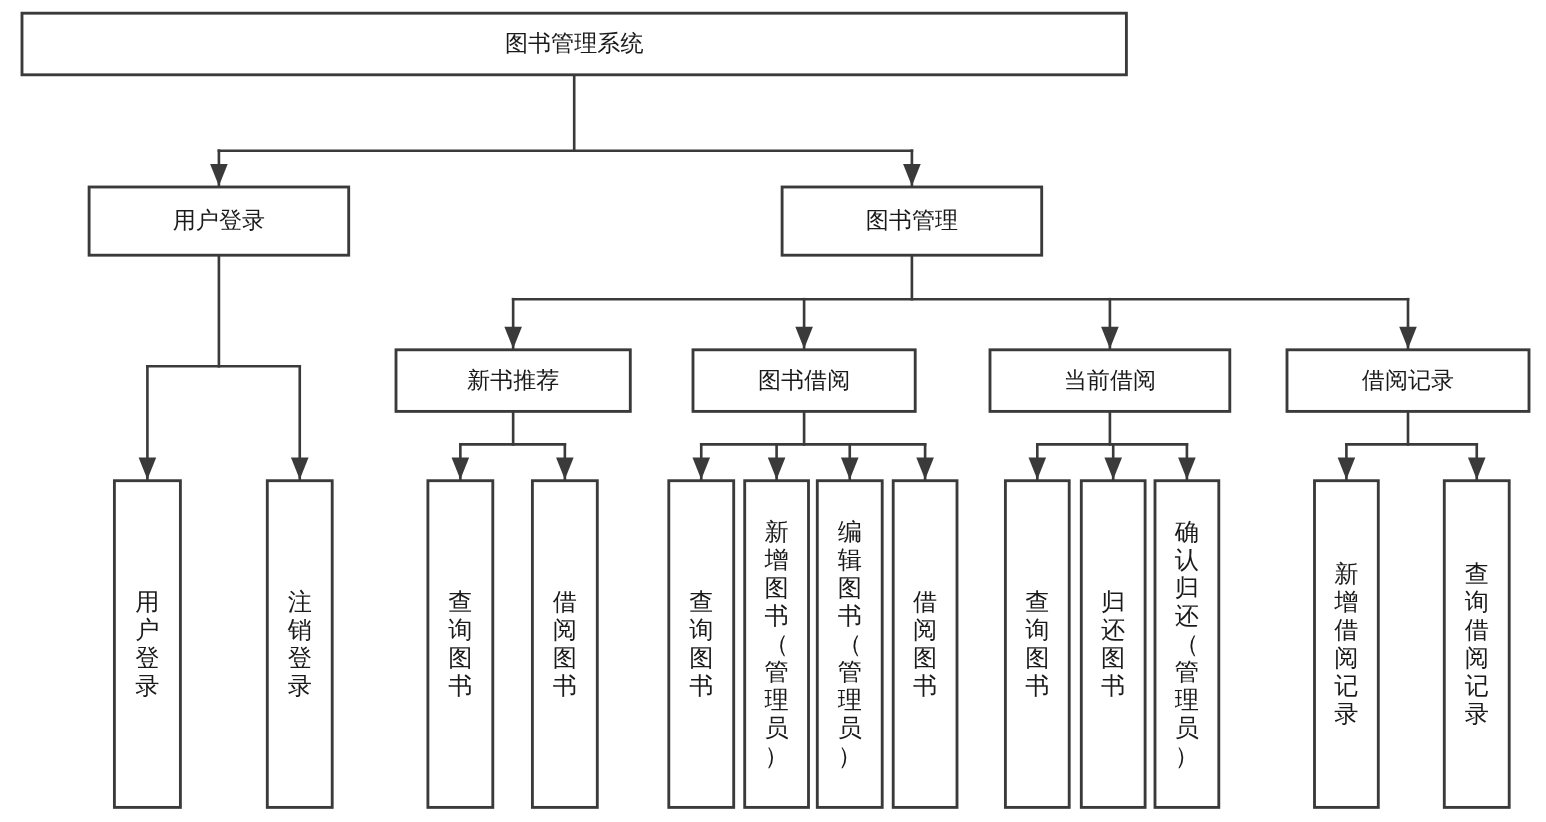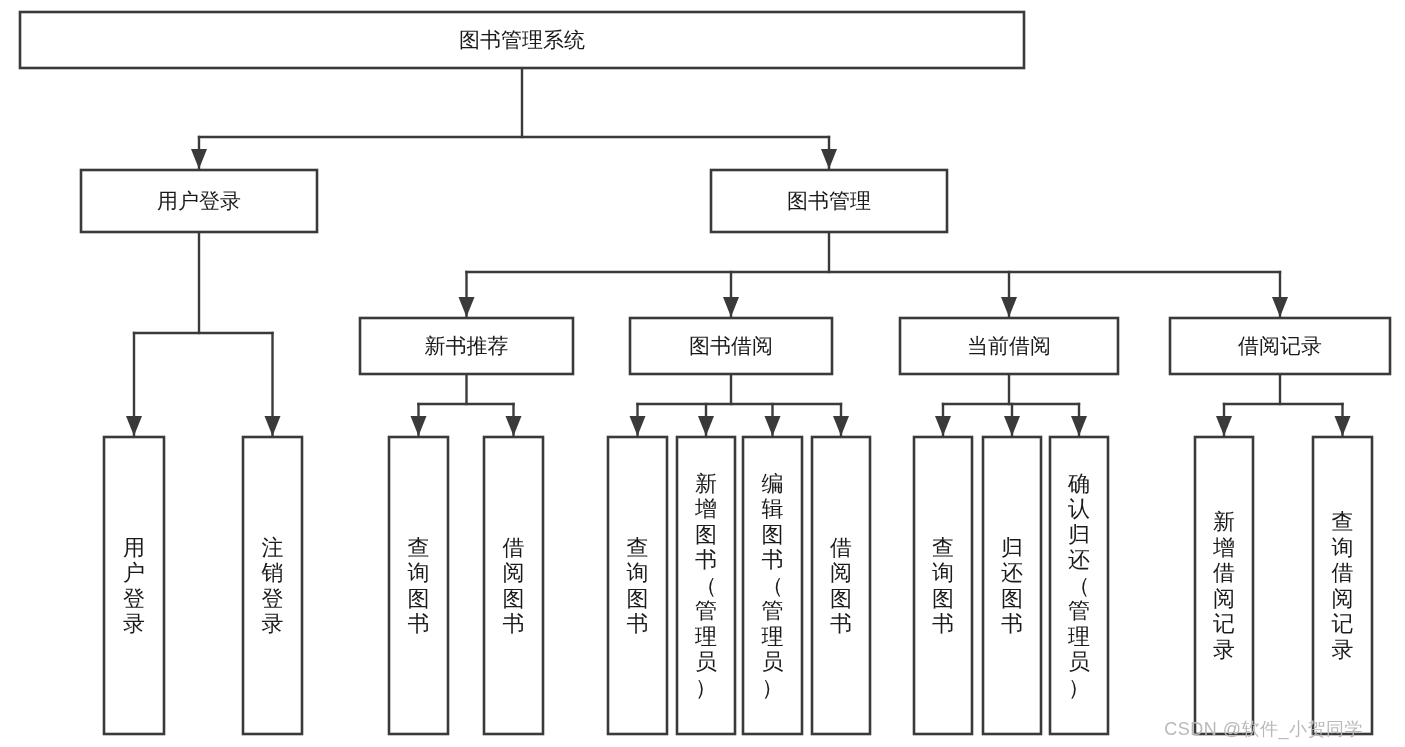--- a/index.html
+++ b/index.html
@@ -202,14 +202,13 @@
         <g>
           <rect x="1195" y="437" width="58" height="297" class="node-box"></rect>
           <text x="1224" y="529" class="node-label-v"><tspan x="1224" dy="0">新</tspan><tspan x="1224" dy="25.5">增</tspan><tspan x="1224" dy="25.5">借</tspan><tspan x="1224" dy="25.5">阅</tspan><tspan x="1224" dy="25.5">记</tspan><tspan x="1224" dy="25.5">录</tspan></text>
         </g>
         <g>
           <rect x="1313" y="437" width="59" height="297" class="node-box"></rect>
           <text x="1342.5" y="529" class="node-label-v"><tspan x="1342.5" dy="0">查</tspan><tspan x="1342.5" dy="25.5">询</tspan><tspan x="1342.5" dy="25.5">借</tspan><tspan x="1342.5" dy="25.5">阅</tspan><tspan x="1342.5" dy="25.5">记</tspan><tspan x="1342.5" dy="25.5">录</tspan></text>
         </g>
       </g>
   </svg>
-  <div class="watermark">CSDN @软件_小贺同学</div>
 </div>
 
 </body></html>

